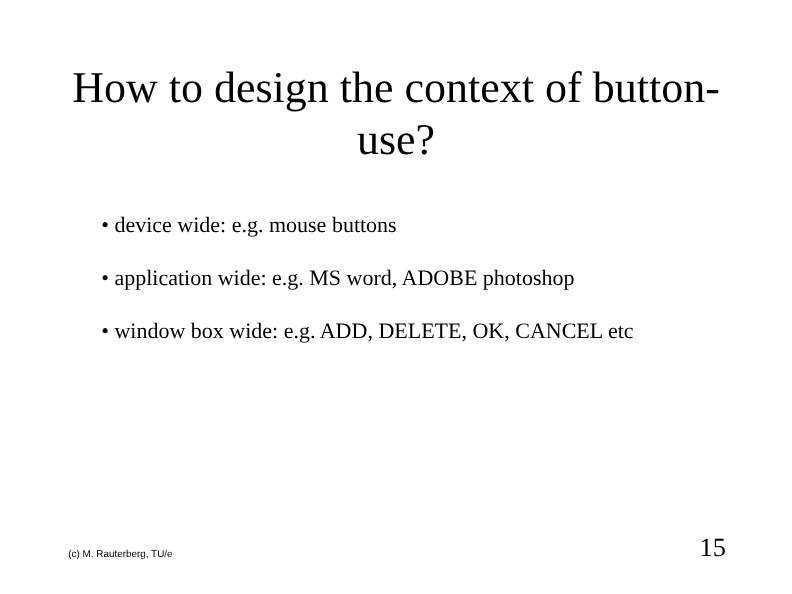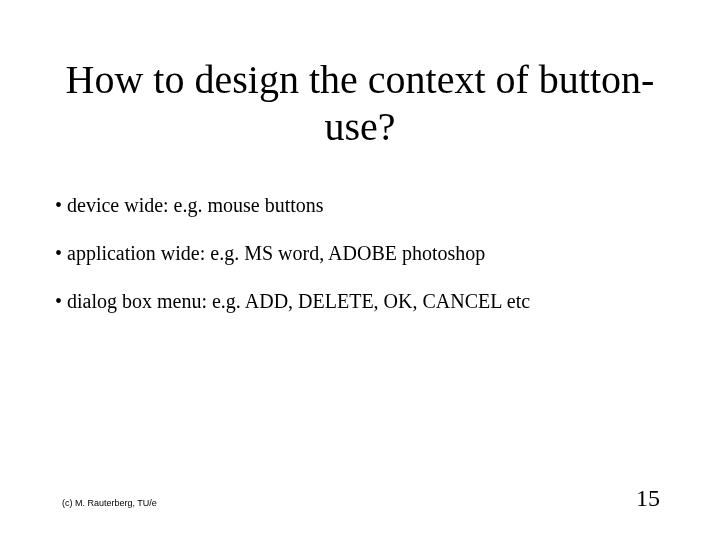--- a/index.html
+++ b/index.html
@@ -19,21 +19,21 @@
     .title {
       font-size: 40px;
       font-weight: normal;
       text-align: center;
       padding-top: 56px;
       padding-left: 55px;
       padding-right: 55px;
     }
     .bullets {
       padding-top: 42px;
-      padding-left: 55px;
+      padding-left: 92px;
       padding-right: 60px;
     }
     .bullet-item {
       font-size: 20px;
       line-height: 1.3;
       margin-bottom: 22px;
     }
     .footer-left {
       position: absolute;
       left: 62px;
@@ -49,17 +49,17 @@
     }
   </style>
 </head>
 <body>
 
 <h1 class="title">How to design the context of button-use?</h1>
 
 <div class="bullets">
   <div class="bullet-item">• device wide: e.g. mouse buttons</div>
   <div class="bullet-item">• application wide: e.g. MS word, ADOBE photoshop</div>
-  <div class="bullet-item">• dialog box menu: e.g. ADD, DELETE, OK, CANCEL  etc</div>
+  <div class="bullet-item">• window box wide: e.g. ADD, DELETE, OK, CANCEL  etc</div>
 </div>
 
 <div class="footer-left">(c) M. Rauterberg, TU/e</div>
 <div class="footer-right">15</div>
 
 </body></html>

